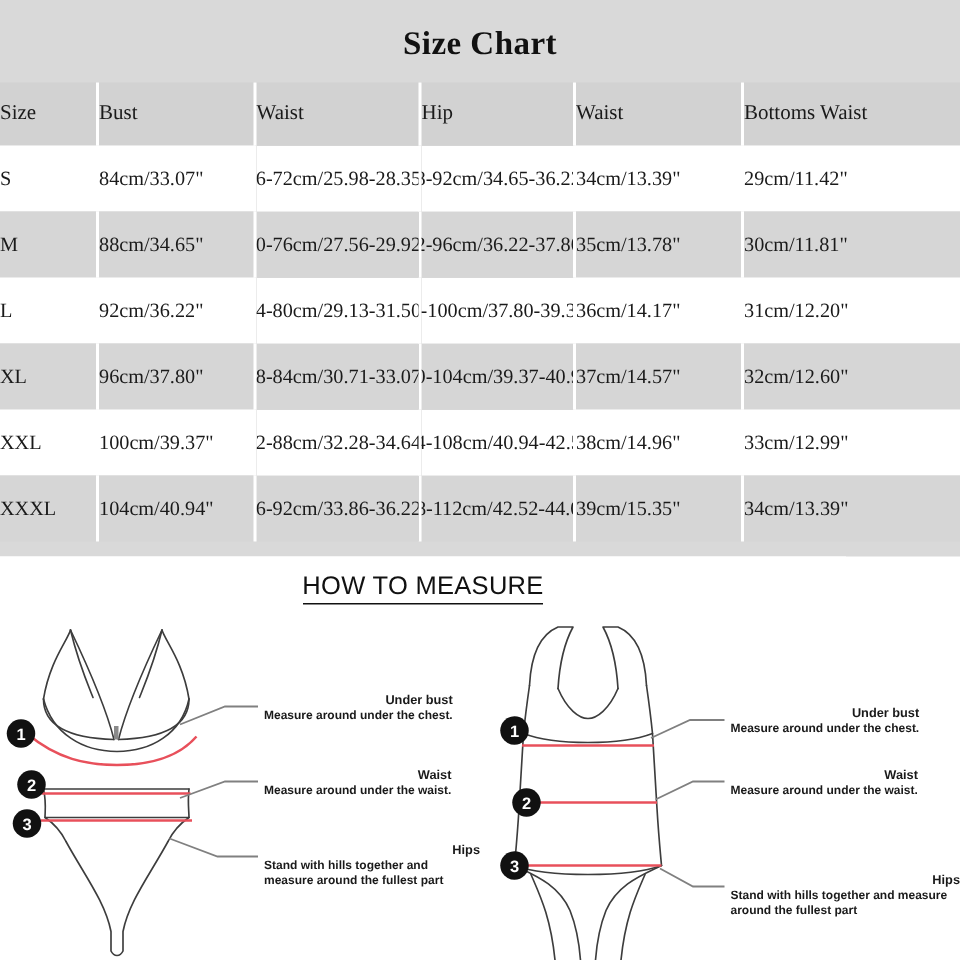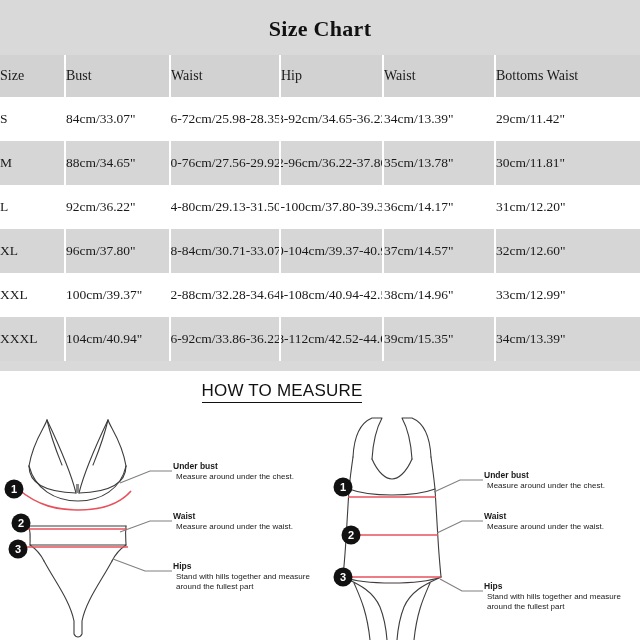--- a/index.html
+++ b/index.html
@@ -139,24 +139,25 @@
   .anno {
     position: absolute;
     font-family: "Liberation Sans", sans-serif;
     color: #1a1a1a;
   }
   .anno .anno-title {
     font-size: 8.5px;
     font-weight: 700;
     line-height: 1.25;
     white-space: nowrap;
+    text-align: right;
   }
   .anno .anno-desc {
     font-size: 8px;
-    font-weight: 400;
+    font-weight: 700;
     line-height: 1.35;
     padding-left: 3px;
     max-width: 160px;
   }
 </style>
 </head>
 <body>
 
 <div class="chart-section">
 

